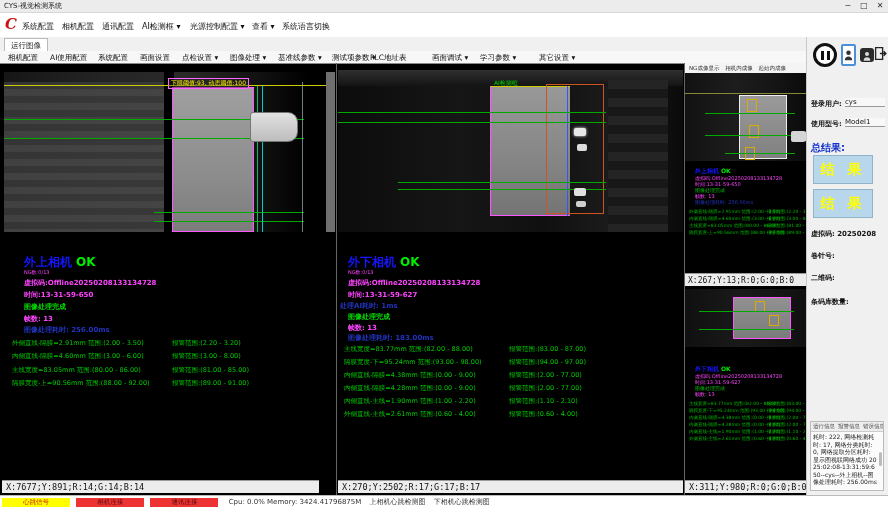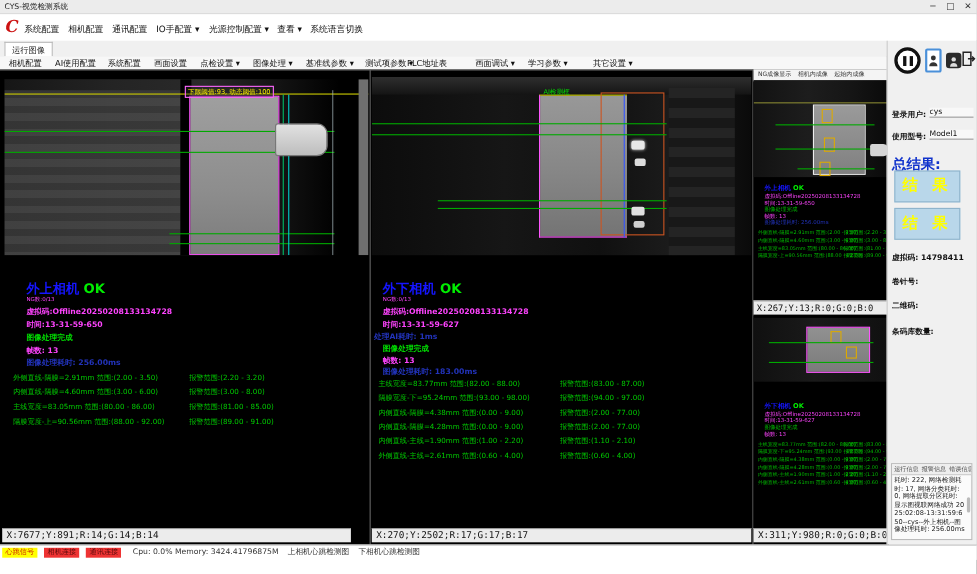--- a/index.html
+++ b/index.html
@@ -38,36 +38,36 @@
   .thumbtab{margin-left:4px;cursor:pointer}
   .tcoord{height:13px;background:#ececec;border-top:1px solid #999;font-family:"DejaVu Sans Mono","Liberation Mono",monospace;font-size:8px;line-height:13px;padding-left:3px;color:#111;box-sizing:border-box}
   .ttitle{font-size:6px;font-weight:bold;color:#1515ff;white-space:nowrap}
   .ttitle .ok{color:#00ee00;margin-left:2px}
   .t5{font-size:5px;white-space:nowrap}
   .trow{position:absolute;color:#00bb00;font-size:4.5px;white-space:nowrap}
   
   .panel{left:806px;top:37px;width:82px;height:458px;background:#f0f0f0;border-left:1px solid #c9c9c9;box-sizing:border-box}
   .plabel{font-size:7px;color:#111;font-weight:bold;white-space:nowrap}
   .pfield{font-size:7px;color:#111;border-bottom:1px solid #999;width:40px;background:#f8f8f8;white-space:nowrap}
-  .bluelabel{font-size:13px;color:#1133cc;font-weight:bold}
+  .bluelabel{font-size:10px;color:#1133cc;font-weight:bold}
   .resultbox{width:58px;height:27px;background:#b9d7ea;border:1px solid #8fb4cc;color:#ffff00;font-size:14px;font-weight:bold;text-align:center;line-height:27px;letter-spacing:4px}
   .pausebtn{width:24px;height:24px;border:3px solid #111;border-radius:50%;background:#fff;box-sizing:border-box;display:flex;align-items:center;justify-content:center;gap:3px;cursor:pointer}
   .pausebtn i{display:block;width:3px;height:9px;background:#111}
   .iconbtn{display:flex;align-items:center;justify-content:center;cursor:pointer;box-sizing:border-box}
   .userbtn{width:15px;height:22px;background:#fff;border:2px solid #4a90d9;border-radius:2px}
   .adminbtn{width:14px;height:14px;background:#2a2a2a;border-radius:3px}
   .exitbtn{width:15px;height:16px;background:transparent}
   .infobox{left:3px;top:384px;width:74px;height:70px;background:#fbfbfb;border:1px solid #bbb;box-sizing:border-box;overflow:hidden}
   .infotabs{font-size:5.5px;color:#444;background:#eee;border-bottom:1px solid #ccc;padding:1px 2px;white-space:nowrap}
   .infotabs span{margin-right:3px;cursor:pointer}
   .infotext{font-size:6px;color:#222;padding:1px 5px 1px 2px;line-height:7.5px;word-break:break-all}
   .scrollthumb{position:absolute;right:1px;top:30px;width:3px;height:14px;background:#bbb;border-radius:2px}
   
   .statusbar{left:0;top:495px;width:888px;height:13px;background:#fff;border-top:1px solid #bbb;font-size:7px;line-height:13px}
-  .badge{display:inline-block;height:9px;line-height:9px;font-size:6.5px;padding:0 3px;margin:2px 2px 0 2px;vertical-align:top}
+  .badge{display:inline-block;height:9px;line-height:9px;font-size:6.5px;padding:0 21px;margin:2px 2px 0 2px;vertical-align:top}
   .b-yellow{background:#ffff00;color:#cc2200}
   .b-red{background:#ee3333;color:#5a0a0a}
   .sbtext{margin-left:6px;color:#333}
   
   .line-h{position:absolute;height:1px}
   .line-v{position:absolute;width:1px}
 </style>
 </head>
 <body>
 
@@ -76,21 +76,21 @@
 </div>
 <div class="abs wctrl" style="left:840px">─</div>
 <div class="abs wctrl" style="left:856px">□</div>
 <div class="abs wctrl" style="left:872px">✕</div>
 
 <div class="abs menubar">
   <span class="abs logo">C</span>
   <span class="abs menuitem" style="left:22px">系统配置</span>
   <span class="abs menuitem" style="left:62px">相机配置</span>
   <span class="abs menuitem" style="left:102px">通讯配置</span>
-  <span class="abs menuitem" style="left:142px">IO手配置 ▾</span>
+  <span class="abs menuitem" style="left:142px">AI检测框 ▾</span>
   <span class="abs menuitem" style="left:190px">光源控制配置 ▾</span>
   <span class="abs menuitem" style="left:252px">查看 ▾</span>
   <span class="abs menuitem" style="left:282px">系统语言切换</span>
 </div>
 
 <div class="abs tabstrip">
   <div class="abs tab">运行图像</div>
 </div>
 
 <div class="abs toolbar">
@@ -297,21 +297,21 @@
   <div class="abs plabel" style="left:4px;top:62px">登录用户:</div>
   <div class="abs pfield" style="left:38px;top:61px">cys</div>
   <div class="abs plabel" style="left:4px;top:82px">使用型号:</div>
   <div class="abs pfield" style="left:38px;top:81px">Model1</div>
 
   <div class="abs bluelabel" style="left:4px;top:104px">总结果:</div>
   <div class="abs resultbox" style="left:6px;top:118px">结 果</div>
   <div class="abs resultbox" style="left:6px;top:152px">结 果</div>
 
   <div class="abs plabel" style="left:4px;top:192px">
-    <span>虚拟码:</span> <span>14798411</span>
+    <span>虚拟码:</span> <span>20250208</span>
   </div>
   <div class="abs plabel" style="left:4px;top:214px">卷针号:</div>
   <div class="abs plabel" style="left:4px;top:236px">二维码:</div>
   <div class="abs plabel" style="left:4px;top:260px">条码库数量:</div>
 
   <div class="abs infobox">
     <div class="infotabs">
       <span>运行信息</span><span>报警信息</span><span>错误信息</span>
     </div>
     <div class="infotext">耗时: 222, 网络检测耗时: 17, 网络分类耗时: 0, 网络提取分区耗时: 显示图视联网络成功 2025:02:08-13:31:59:650--cys--外上相机--图像处理耗时: 256.00ms</div>

